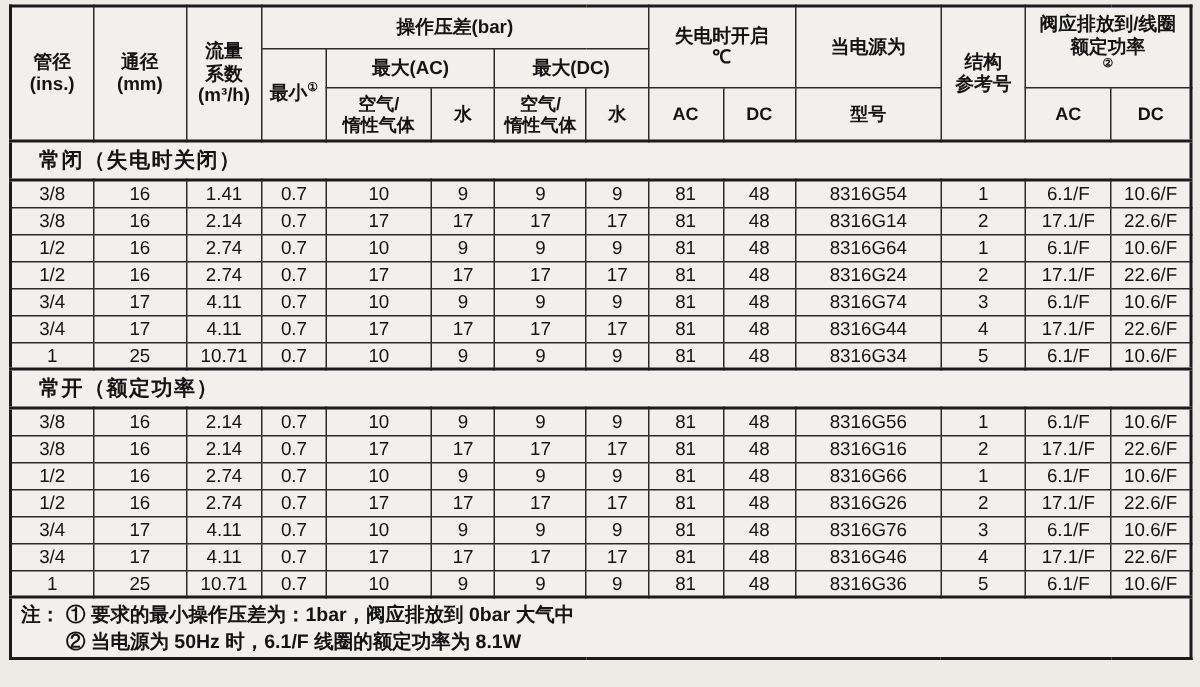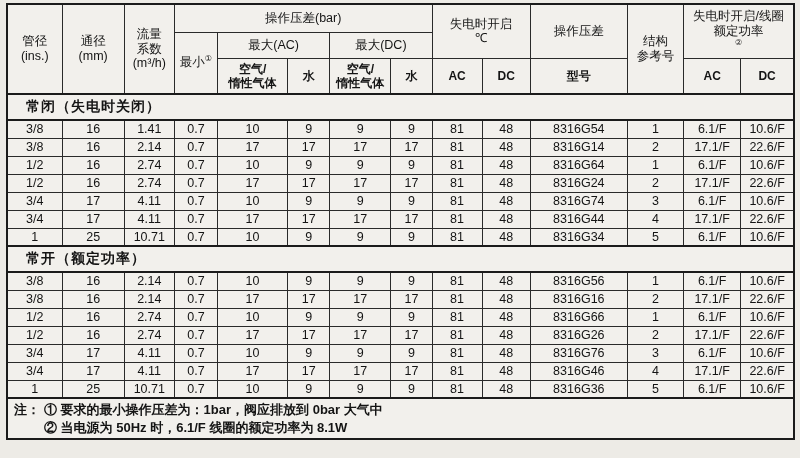--- a/index.html
+++ b/index.html
@@ -26,21 +26,21 @@
   }
   th, td {
     border: 1px solid #2a2a2a;
     text-align: center;
     vertical-align: middle;
     padding: 0 1px;
     overflow: hidden;
   }
   thead th {
     font-size: 12.5px;
-    font-weight: normal;
+    font-weight: bold;
     line-height: 1.18;
   }
   thead .sub { font-weight: bold; font-size: 12px; }
   thead tr.h1 { height: 28px; }
   thead tr.h2 { height: 26px; }
   thead tr.h3 { height: 36px; }
   tbody td { font-size: 12.5px; height: 18px; }
   tr.section-row td {
     text-align: left;
     font-size: 14px;
@@ -100,27 +100,27 @@
         <th rowspan="3" class="stack">
           <span>流量</span>
           <span>系数</span>
           <span>(m³/h)</span>
         </th>
         <th colspan="5">操作压差(bar)</th>
         <th rowspan="2" colspan="2" class="stack">
           <span>失电时开启</span>
           <span>℃</span>
         </th>
-        <th rowspan="2">操作压差</th>
+        <th rowspan="2">当电源为</th>
         <th rowspan="3" class="stack">
           <span>结构</span>
           <span>参考号</span>
         </th>
         <th rowspan="2" colspan="2" class="stack">
-          <span>失电时开启/线圈</span>
+          <span>阀应排放到/线圈</span>
           <span><span>额定功率</span><sup>②</sup></span>
         </th>
       </tr>
       <tr class="h2">
         <th rowspan="2"><span>最小</span><sup>①</sup></th>
         <th colspan="2">最大(AC)</th>
         <th colspan="2">最大(DC)</th>
       </tr>
       <tr class="h3">
         <th class="sub stack">

